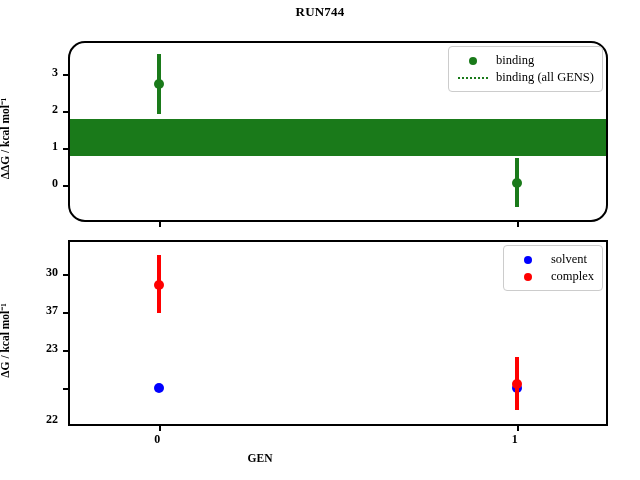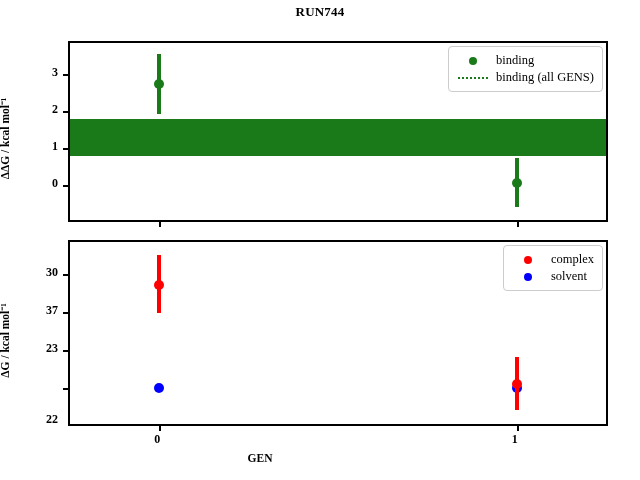--- a/index.html
+++ b/index.html
@@ -6,21 +6,21 @@
   body{width:640px;height:480px;background:#ffffff;font-family:"DejaVu Sans",sans-serif;overflow:hidden;}
   #fig{position:relative;width:640px;height:480px;font-family:Liberation Serif, serif;}
 
   .title{
     position:absolute;left:0;top:4px;width:640px;text-align:center;
     font-size:13px;font-weight:bold;color:#000;letter-spacing:.2px;
   }
 
   
   .panel{position:absolute;box-sizing:border-box;border:2px solid #000;background:#fff;}
-  #panel-top{left:68px;top:41px;width:540px;height:181px;}
+  #panel-top{left:68px;top:41px;width:540px;height:181px;border-radius:17px;}
   #panel-bottom{left:68px;top:240px;width:540px;height:186px;}
 
   .plotarea{position:absolute;left:0;top:0;right:0;bottom:0;overflow:hidden;}
 
   
   .ytick{position:absolute;left:-7px;width:7px;height:0;border-top:2px solid #000;}
   .ylab{
     position:absolute;text-align:right;font-size:12px;font-weight:bold;color:#000;
     width:40px;transform:translateY(-50%);
   }
@@ -110,29 +110,29 @@
         <div class="marker" style="left: 446.667px; top: 145.979px; width: 10px; height: 10px; background: rgb(0, 0, 255);"></div>
         <div class="errbar" style="left: 89.3333px; top: 13.2708px; height: 57.6333px; width: 4px; background: rgb(255, 0, 0);"></div>
         <div class="marker" style="left: 89.3333px; top: 43.225px; width: 10px; height: 10px; background: rgb(255, 0, 0);"></div>
         <div class="errbar" style="left: 446.667px; top: 115.267px; height: 53.0833px; width: 4px; background: rgb(255, 0, 0);"></div>
         <div class="marker" style="left: 446.667px; top: 141.808px; width: 10px; height: 10px; background: rgb(255, 0, 0);"></div>
       </div>
 
     <div class="legend" id="legend-bottom">
       <div class="legrow">
         <span class="legkey">
+          <span class="legdot" style="background:#0000ff"></span>
+        </span>
+        <span class="legtext">solvent</span>
+      </div>
+      <div class="legrow">
+        <span class="legkey">
           <span class="legdot" style="background:#ff0000"></span>
         </span>
         <span class="legtext">complex</span>
-      </div>
-      <div class="legrow">
-        <span class="legkey">
-          <span class="legdot" style="background:#0000ff"></span>
-        </span>
-        <span class="legtext">solvent</span>
       </div>
     </div>
   <div class="ytick" style="top: 145.979px;"></div>
       <div class="ytick" style="top: 108.062px;"></div>
       <div class="ytick" style="top: 70.1458px;"></div>
       <div class="ytick" style="top: 32.2292px;"></div>
       <div class="xtick" style="left: 89.3333px; top: 182px;"></div>
       <div class="xtick" style="left: 446.667px; top: 182px;"></div>
     </div>
 

